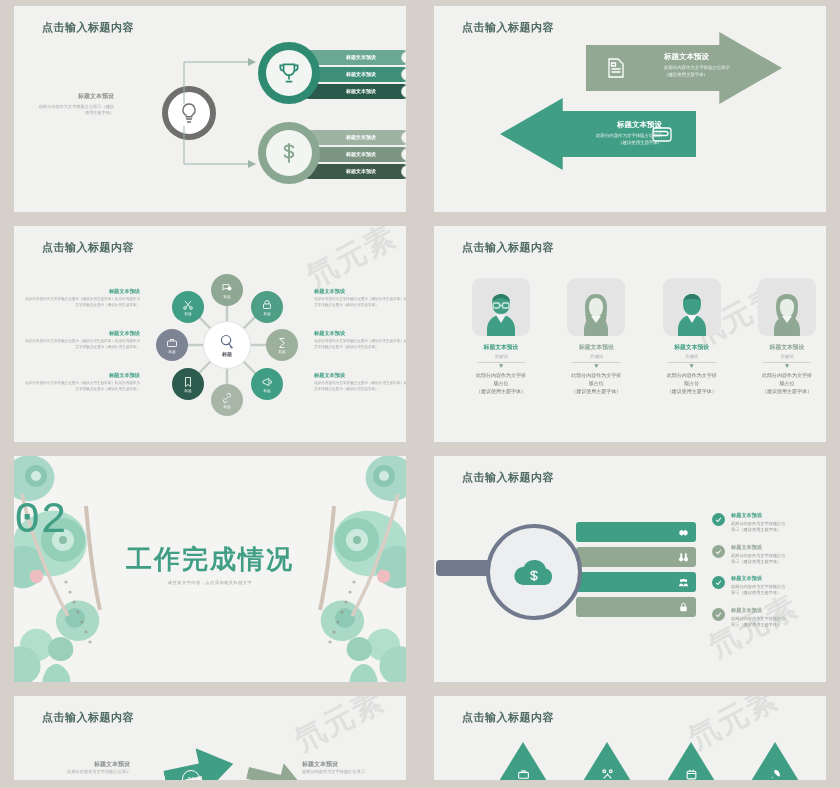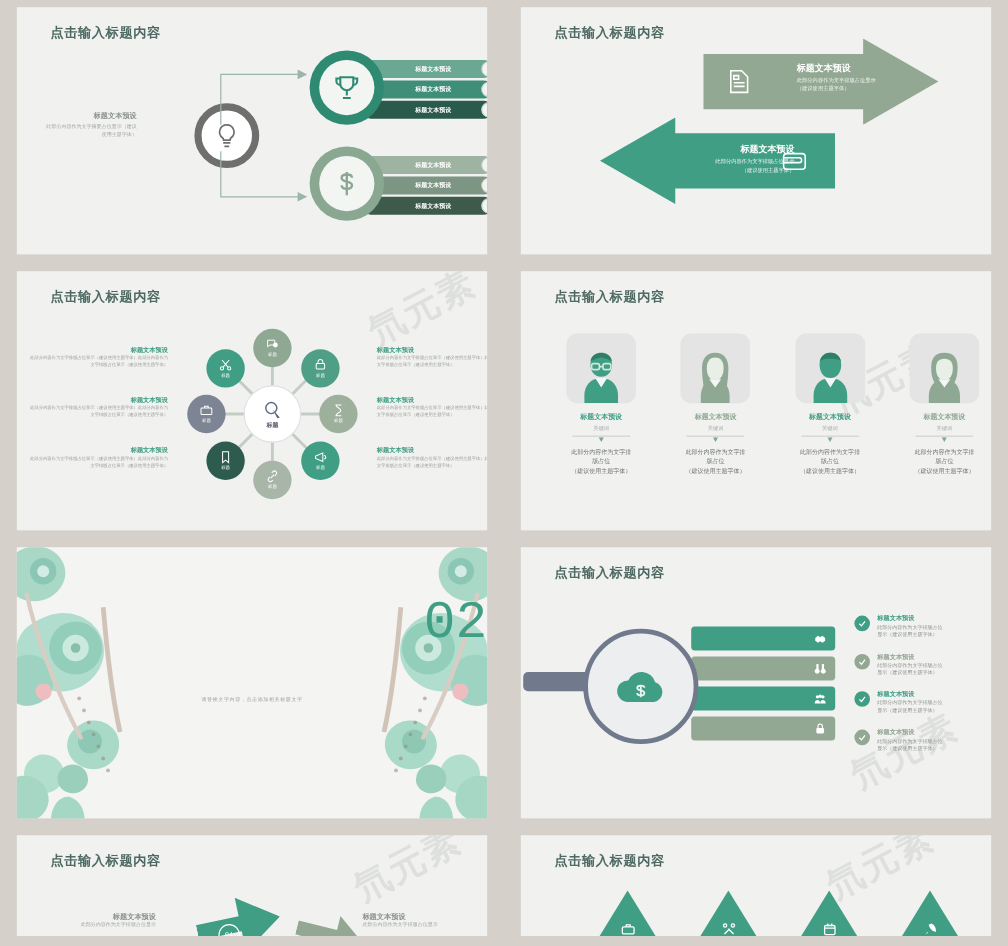--- a/index.html
+++ b/index.html
@@ -132,21 +132,21 @@
   .p-h.muted { color: #8fa893; }
   .p-k { font-size: 4.4px; color: #a9aeab; margin-top: 2px; }
   .p-rule { width: 48px; height: 1px; background: #cfd3d0; margin: 3px auto 0; }
   .chev { font-size: 7px; color: #7ea696; line-height: 1; margin: 0 0 3px; }
   .p-b { font-size: 5px; color: #6f756f; line-height: 1.55; }
 
   
   .s5 { background: #f4f4f2; }
   .succ { position: absolute; opacity: .95; }
   .s5-num {
-    position: absolute; left: 0; right: 0; top: 42px; text-align: right;
+    position: absolute; left: 0; right: 0; top: 42px; text-align: left;
     font-size: 44px; color: #3f9e84; font-weight: 300; line-height: 1;
   }
   .s5-t {
     position: absolute; left: 0; right: 0; top: 86px; text-align: center;
     font-size: 26px; color: #3f9e84; font-weight: bold; letter-spacing: 2px;
   }
   .s5-s {
     position: absolute; left: 0; right: 0; top: 124px; text-align: center;
     font-size: 4.2px; color: #9aa5a0; letter-spacing: .5px;
   }
@@ -590,20 +590,21 @@
               <circle cx="70" cy="160" r="1.6"></circle>
               <circle cx="74" cy="170" r="1.6"></circle>
               <circle cx="78" cy="180" r="1.6"></circle>
               <circle cx="82" cy="190" r="1.6"></circle>
             </g>
           <path d="M28 118c4-1 7 2 7 6 0 5-4 8-8 7-4-1-6-5-5-9 1-3 3-4 6-4z" fill="#edb6b8"></path>
         </g>
       </svg>
 
       <div class="s5-num">02</div>
+      <div class="s5-t">工作完成情况</div>
       <div class="s5-s">请替换文字内容，点击添加相关标题文字</div>
     </div>
   </div>
 
   <div class="cell">
     <div class="slide">
       <div class="slide-title">点击输入标题内容</div>
       <div class="wm" style="right:24px;top:150px">氘元素</div>
 
       <div class="handle"></div>

